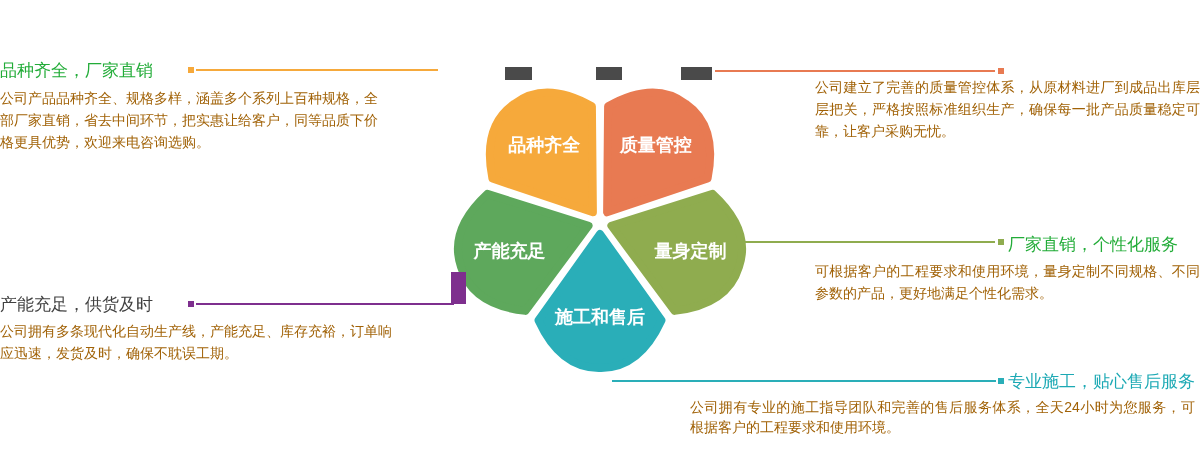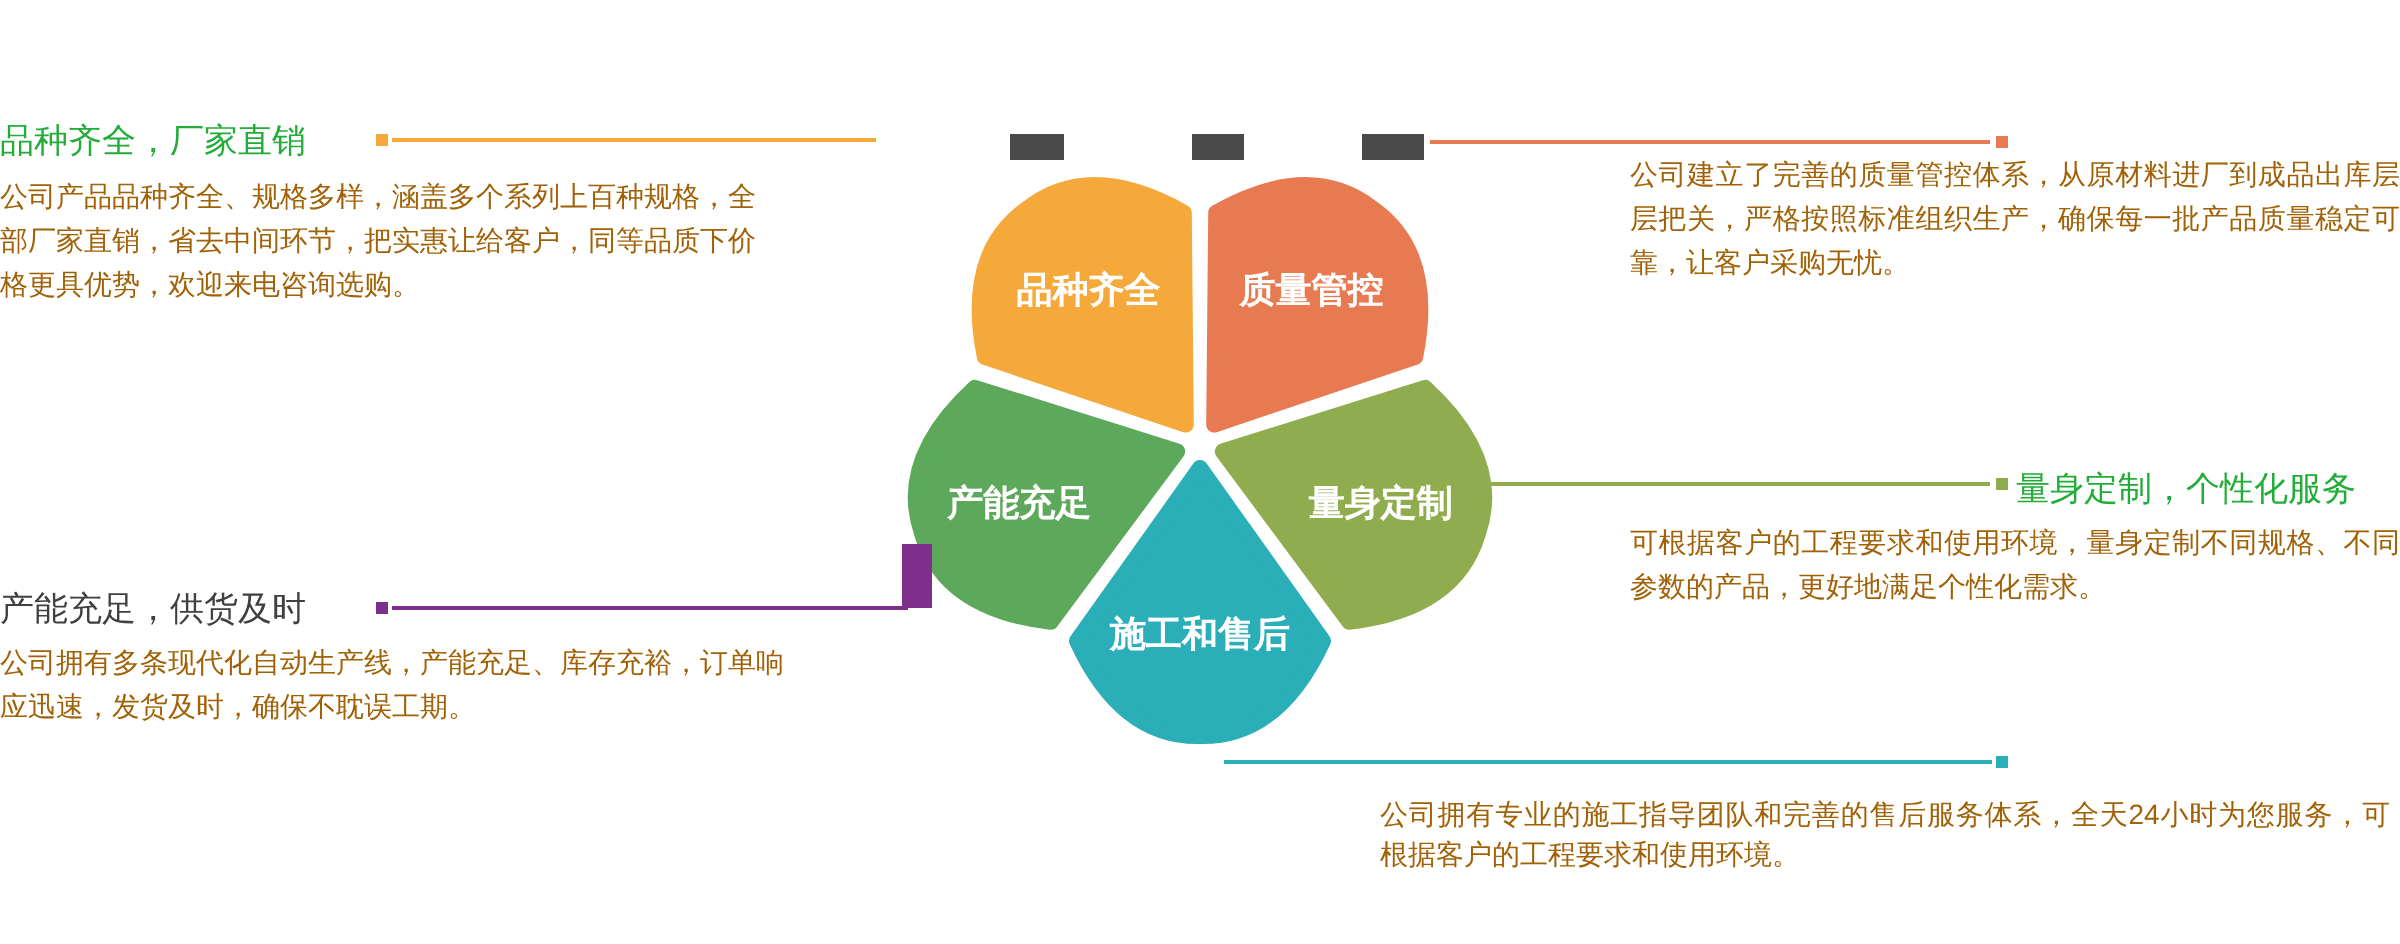--- a/index.html
+++ b/index.html
@@ -76,20 +76,21 @@
   <div class="dot tr-dot" style="background: rgb(232, 122, 82);"></div>
   <p class="body tr-body">公司建立了完善的质量管控体系，从原材料进厂到成品出库层层把关，严格按照标准组织生产，确保每一批产品质量稳定可靠，让客户采购无忧。</p>
 
   <div class="line ml-line" style="background: rgb(126, 47, 142);"></div>
   <div class="dot ml-dot" style="background: rgb(126, 47, 142);"></div>
   <h3 class="head ml-head" style="color: #404040;">产能充足，供货及时</h3>
   <p class="body ml-body">公司拥有多条现代化自动生产线，产能充足、库存充裕，订单响应迅速，发货及时，确保不耽误工期。</p>
 
   <div class="line mr-line" style="background: rgb(143, 172, 79);"></div>
   <div class="dot mr-dot" style="background: rgb(143, 172, 79);"></div>
-  <h3 class="head mr-head" style="color: rgb(34, 172, 56);">量身定制，个性化服务</h3>
+  <h3 class="head mr-head" style="color: rgb(34, 172, 56);">厂家直销，个性化服务</h3>
   <p class="body mr-body">可根据客户的工程要求和使用环境，量身定制不同规格、不同参数的产品，更好地满足个性化需求。</p>
 
   <div class="line br-line" style="background: rgb(42, 174, 184);"></div>
   <div class="dot br-dot" style="background: rgb(42, 174, 184);"></div>
+  <h3 class="head br-head" style="color: rgb(28, 169, 180);">专业施工，贴心售后服务</h3>
   <p class="body br-body">公司拥有专业的施工指导团队和完善的售后服务体系，全天24小时为您服务，可根据客户的工程要求和使用环境。</p>
 
 </div>
 
 </body></html>

